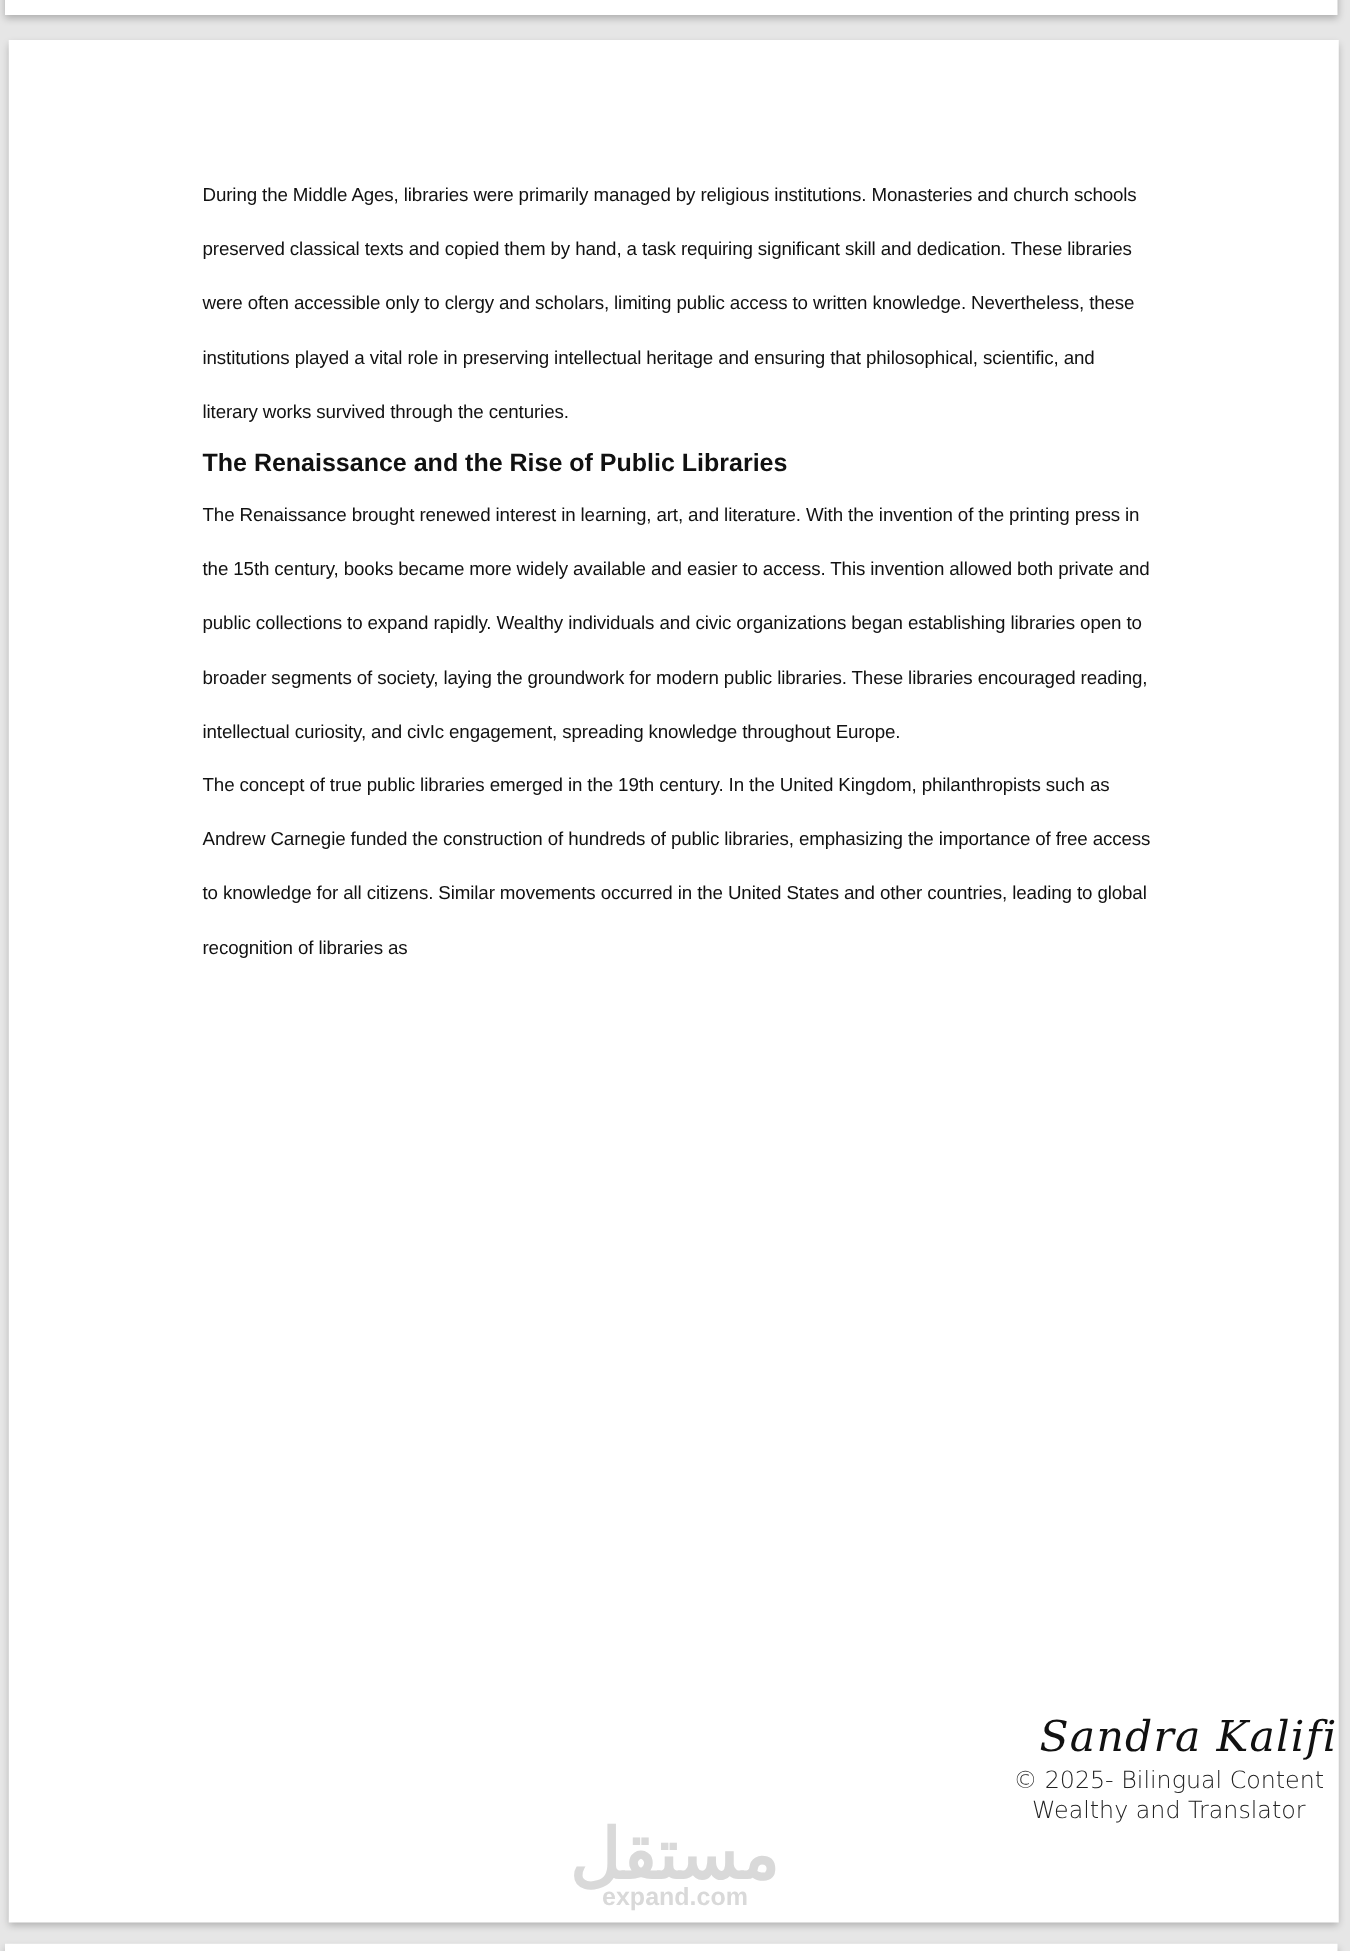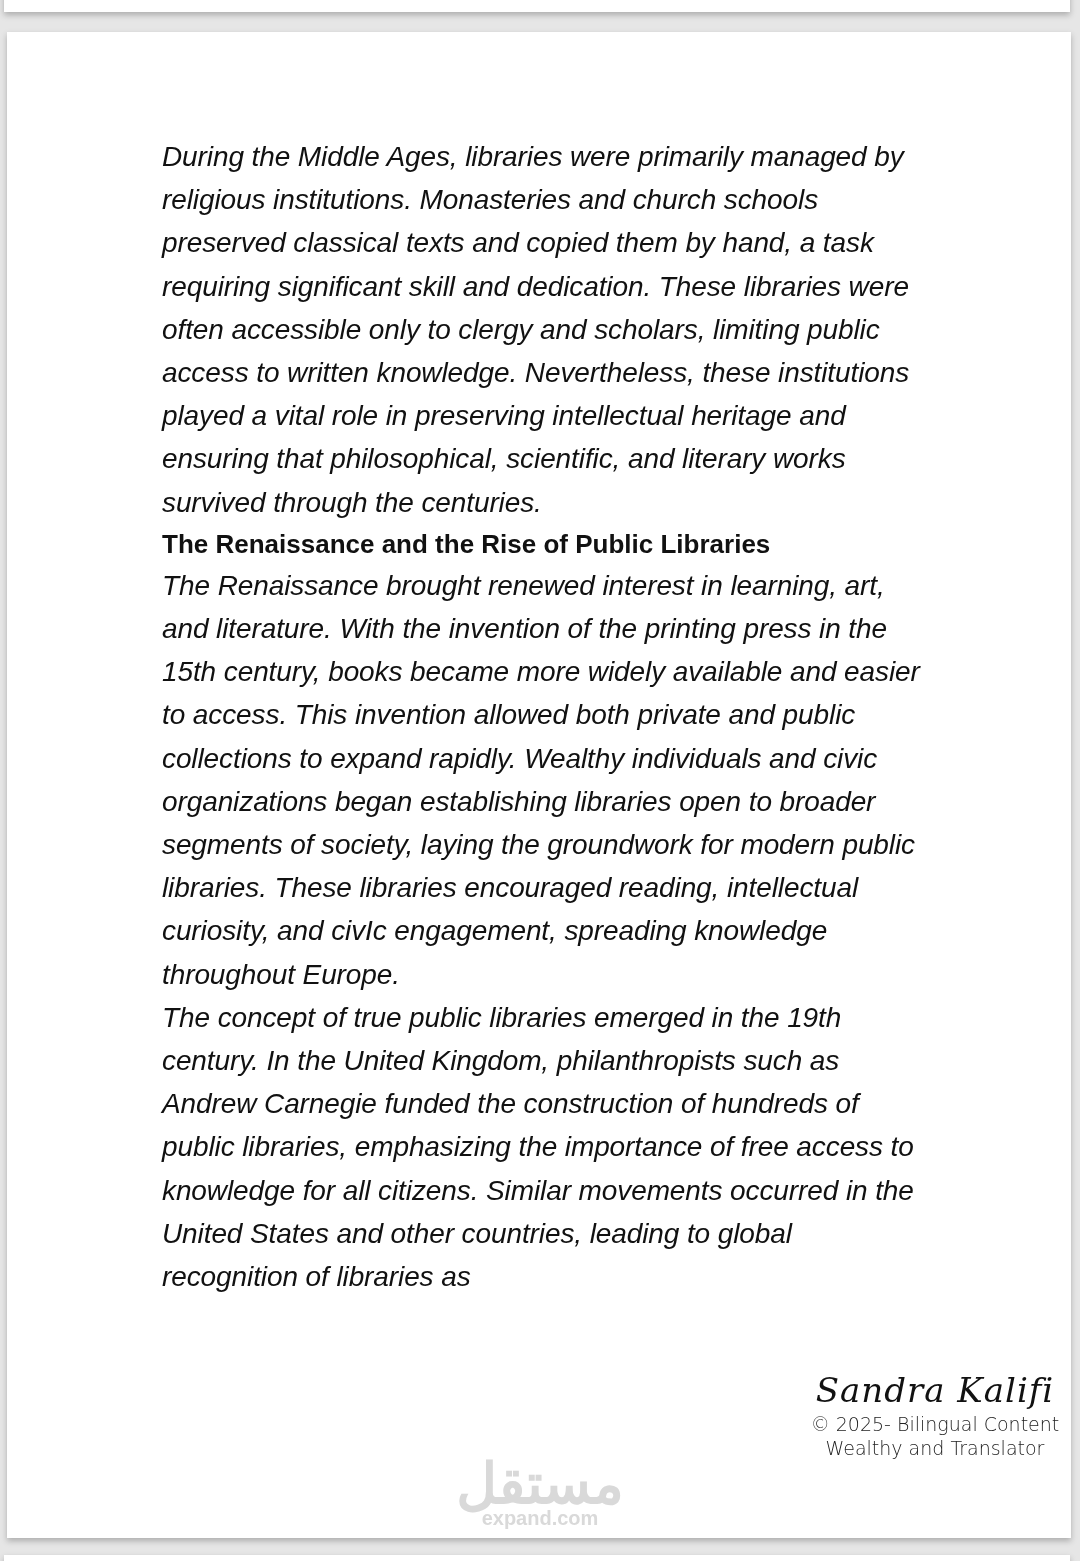--- a/index.html
+++ b/index.html
@@ -2,26 +2,26 @@
 <html><head>
 <meta charset="utf-8">
 <style>
   html, body { margin:0; padding:0; }
   body { width:1080px; height:1561px; background:#e6e6e6; position:relative; overflow:hidden; font-family:"Liberation Sans", sans-serif; }
   .page { position:absolute; background:#fff; box-shadow:0 3px 6px rgba(0,0,0,0.25); }
   .page-prev { left:4px; top:-20px; width:1066px; height:32px; }
   .page-main { left:7px; top:32px; width:1064px; height:1506px; }
   .page-next { left:4px; top:1555px; width:1066px; height:40px; }
   .content { position:absolute; left:162px; top:135px; width:760px; color:#111; }
-  p.body { margin:0; font-size:28px; line-height:43.2px; letter-spacing:-0.1px;font-style:italic; }
-  h2.heading { margin:0; font-weight:bold; font-size:26px; line-height:40px; }
+  p.body { margin:0; font-size:15px; line-height:43.2px; letter-spacing:-0.1px; }
+  h2.heading { margin:0; font-weight:bold; font-size:20px; line-height:40px; }
   .h1 { margin-top:23px; margin-bottom:26px; }
   .h2 { margin-top:23px; margin-bottom:26px; }
   .sig { position:absolute; left:800px; top:1368px; width:270px; text-align:center; }
-  .sig-name { font-family:"DejaVu Serif", serif; font-style:italic; font-size:34px; line-height:44px; color:#111; letter-spacing:1px; }
+  .sig-name { font-family:"DejaVu Serif", serif; font-style:italic; font-size:34px; line-height:44px; color:#111; letter-spacing:1px;text-align:right; }
   .sig-line { font-family:"DejaVu Sans", sans-serif; font-weight:300; font-size:19px; line-height:24px; color:#222; }
   .wm { position:absolute; left:440px; top:1462px; width:200px; text-align:center; color:#d9d9d9; }
   .wm-ar { font-size:56px; font-weight:bold; line-height:44px; font-family:Liberation Serif, serif; }
   .wm-en { font-size:20px; font-weight:bold; line-height:24px; font-family:"Liberation Sans", sans-serif; }
 </style>
 </head>
 <body>
 
 <div class="page page-prev"></div>
 

